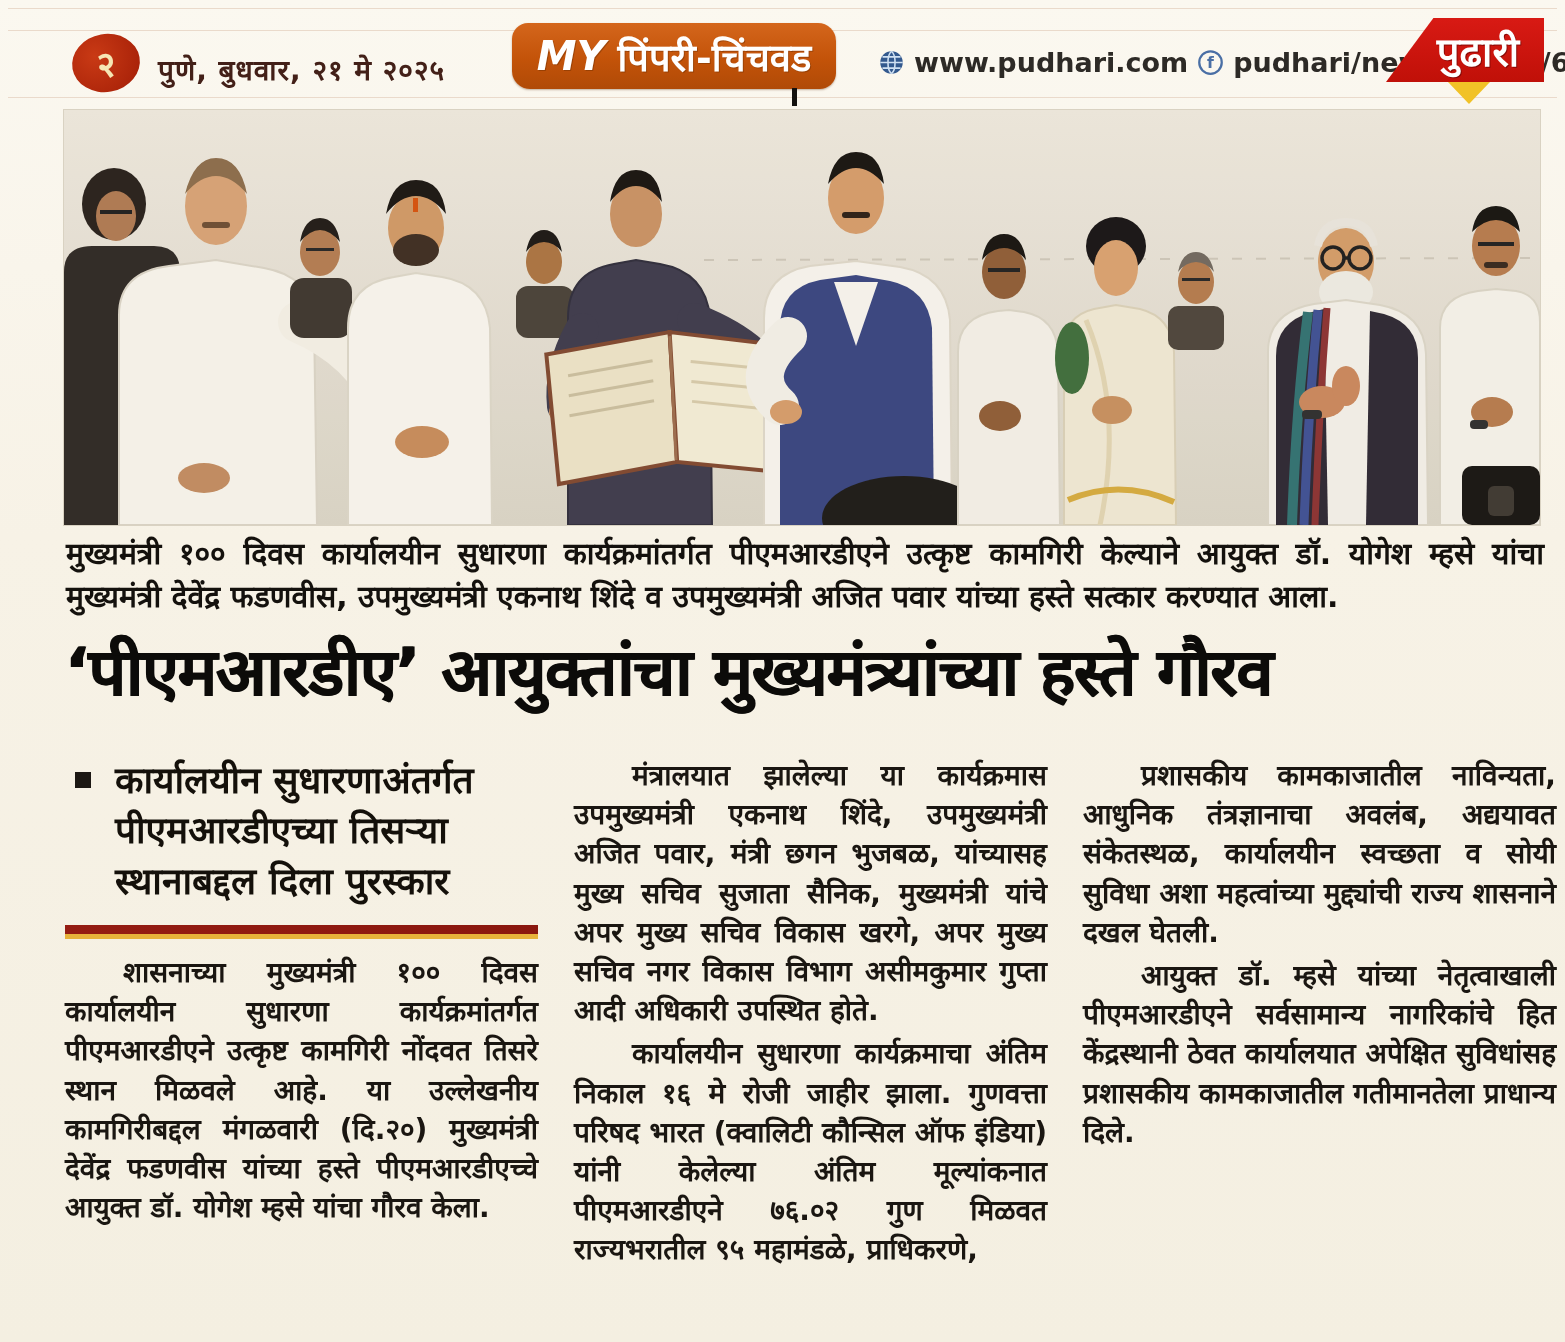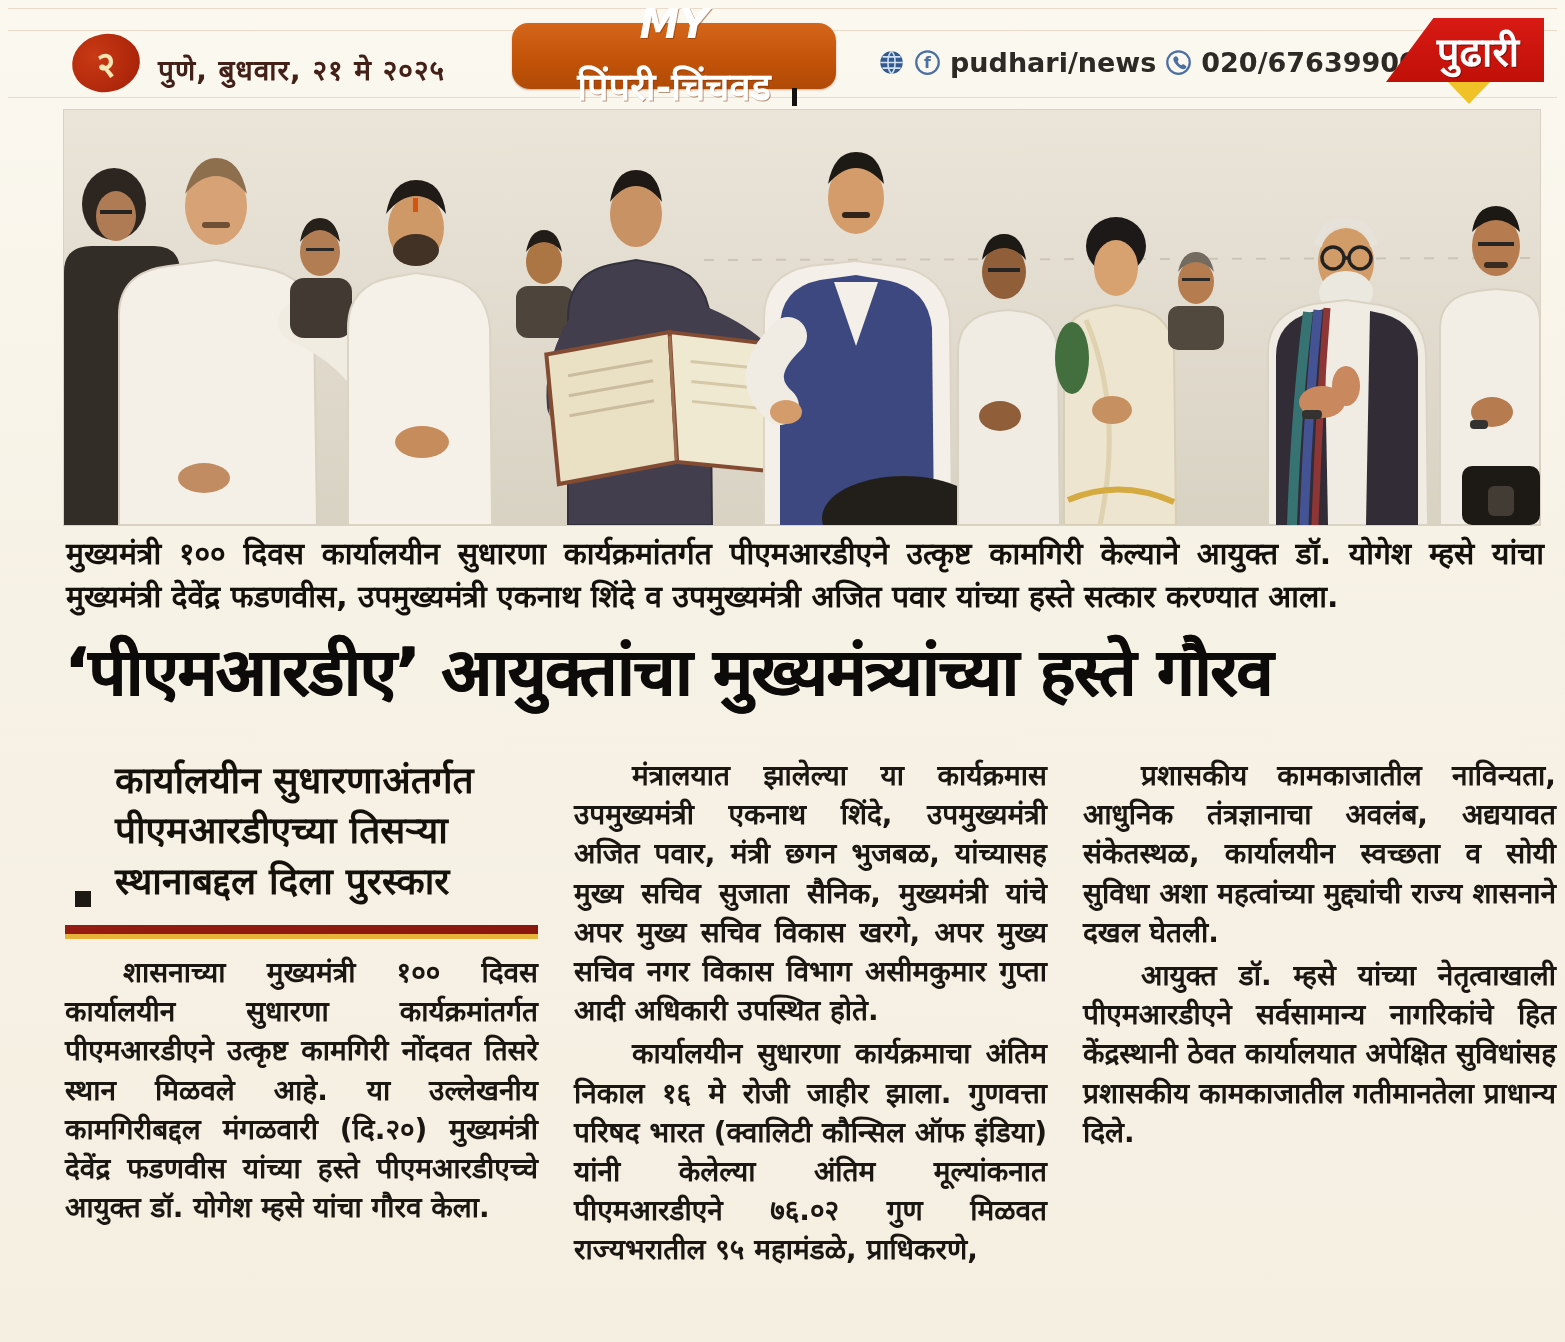--- a/index.html
+++ b/index.html
@@ -17,21 +17,21 @@
     background:radial-gradient(circle at 35% 35%,#c93a15,#a21d06);
     border-radius:50%;transform:rotate(-10deg);
     display:flex;align-items:center;justify-content:center;
     color:#f6e6b4;font-size:36px;font-weight:bold;}
   .date-text{position:absolute;left:158px;top:50px;font-size:28px;font-weight:700;
     color:#432018;letter-spacing:1px;}
   .section-banner{position:absolute;left:512px;top:23px;width:324px;height:66px;
     background:linear-gradient(180deg,#d4661c 0%,#c35309 55%,#b04a07 100%);
     border-radius:16px 18px 16px 18px;
     display:flex;align-items:center;justify-content:center;gap:12px;
-    box-shadow:0 1px 2px rgba(90,40,0,.35);flex-direction:column;}
+    box-shadow:0 1px 2px rgba(90,40,0,.35);}
   .banner-my{color:#fff;font-style:italic;font-weight:800;font-size:40px;
     text-shadow:1px 1px 0 rgba(120,50,0,.5);}
   .banner-title{color:#fff;font-weight:800;font-size:38px;
     text-shadow:1px 1px 0 rgba(120,50,0,.5);}
   .contact-strip{position:absolute;left:878px;top:44px;height:36px;
     display:flex;align-items:center;gap:9px;
     font-size:27px;font-weight:600;color:#2d2a26;white-space:nowrap;}
   .ci{width:27px;height:27px;flex:0 0 auto;display:block;}
   .logo{position:absolute;left:1386px;top:18px;width:158px;height:64px;
     background:linear-gradient(180deg,#d81a14,#c01008);
@@ -57,21 +57,21 @@
     font-size:66px;font-weight:800;color:#0c0b09;letter-spacing:-1px;
     white-space:nowrap;text-shadow:1.2px 0 currentColor;}
 
   
   .columns{position:absolute;left:65px;top:756px;width:1492px;
     display:flex;gap:36px;}
   .col{width:473px;font-size:28px;line-height:1.40;color:#1a1611;text-align:justify;}
   .col p{margin:0 0 4px;text-indent:58px;font-weight:bold;}
   .col p.no-indent{text-indent:0;}
   .subhead{display:flex;gap:24px;font-size:37px;line-height:1.36;font-weight:800;
-    color:#14100a;text-align:left;margin-bottom:6px;align-items:flex-end;}
+    color:#14100a;text-align:left;margin-bottom:6px;}
   .bullet-sq{flex:0 0 auto;width:16px;height:16px;background:#1c1813;margin:16px 0 0 10px;}
   .red-rule{height:9px;background:linear-gradient(90deg,#941c12,#8a170e);
     border-bottom:5px solid #e7b23a;margin:18px 0 14px;}
   .dateline{font-weight:800;font-size:30px;margin:0 0 8px 58px;color:#171310;}
 </style>
 </head>
 <body>
 
 <div class="page">
 
@@ -87,20 +87,21 @@
   <div class="section-banner">
     <span class="banner-my">MY</span>
     <span class="banner-title">पिंपरी-चिंचवड</span>
   </div>
 
   <div class="contact-strip">
     <svg class="ci" viewBox="0 0 24 24">
       <circle cx="12" cy="12" r="10" fill="#33598e"></circle>
       <path d="M2 12h20M12 2c4.2 3.4 4.2 16.6 0 20M12 2c-4.2 3.4-4.2 16.6 0 20M4 7h16M4 17h16" stroke="#cfe0f2" stroke-width="1.4" fill="none"></path>
     </svg>
+    <span>www.pudhari.com</span>
     <svg class="ci" viewBox="0 0 24 24">
       <circle cx="12" cy="12" r="10" fill="none" stroke="#4a6fa5" stroke-width="2"></circle>
       <text x="12" y="17" font-size="14" font-weight="bold" fill="#4a6fa5" text-anchor="middle" font-family="DejaVu Sans, sans-serif">f</text>
     </svg>
     <span>pudhari/news</span>
     <svg class="ci" viewBox="0 0 24 24">
       <circle cx="12" cy="12" r="10" fill="none" stroke="#4a6fa5" stroke-width="2"></circle>
       <path d="M8.2 7.2c1-1 2-1 2.8 0l1 1.7c.4.8-.6 1.3-.6 2.1 0 1 2 3.2 3 3.2.8 0 1.2-1 2-.6l1.8 1c1 .8 1 1.8 0 2.7-1 1-2.8.8-4.6-.2-2.6-1.5-4.6-3.7-5.6-5.9-.8-1.8-.8-3 .2-4z" fill="#4a6fa5"></path>
     </svg>
     <span>020/67639900</span>

